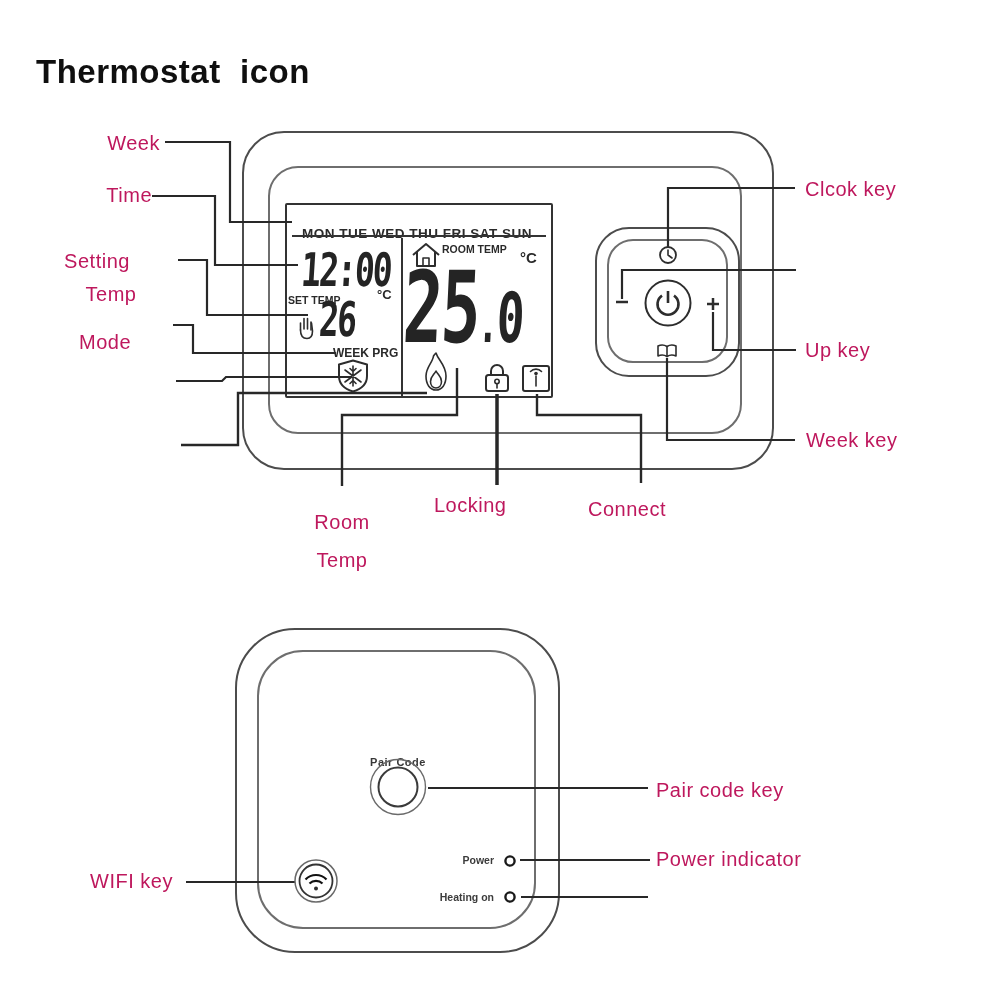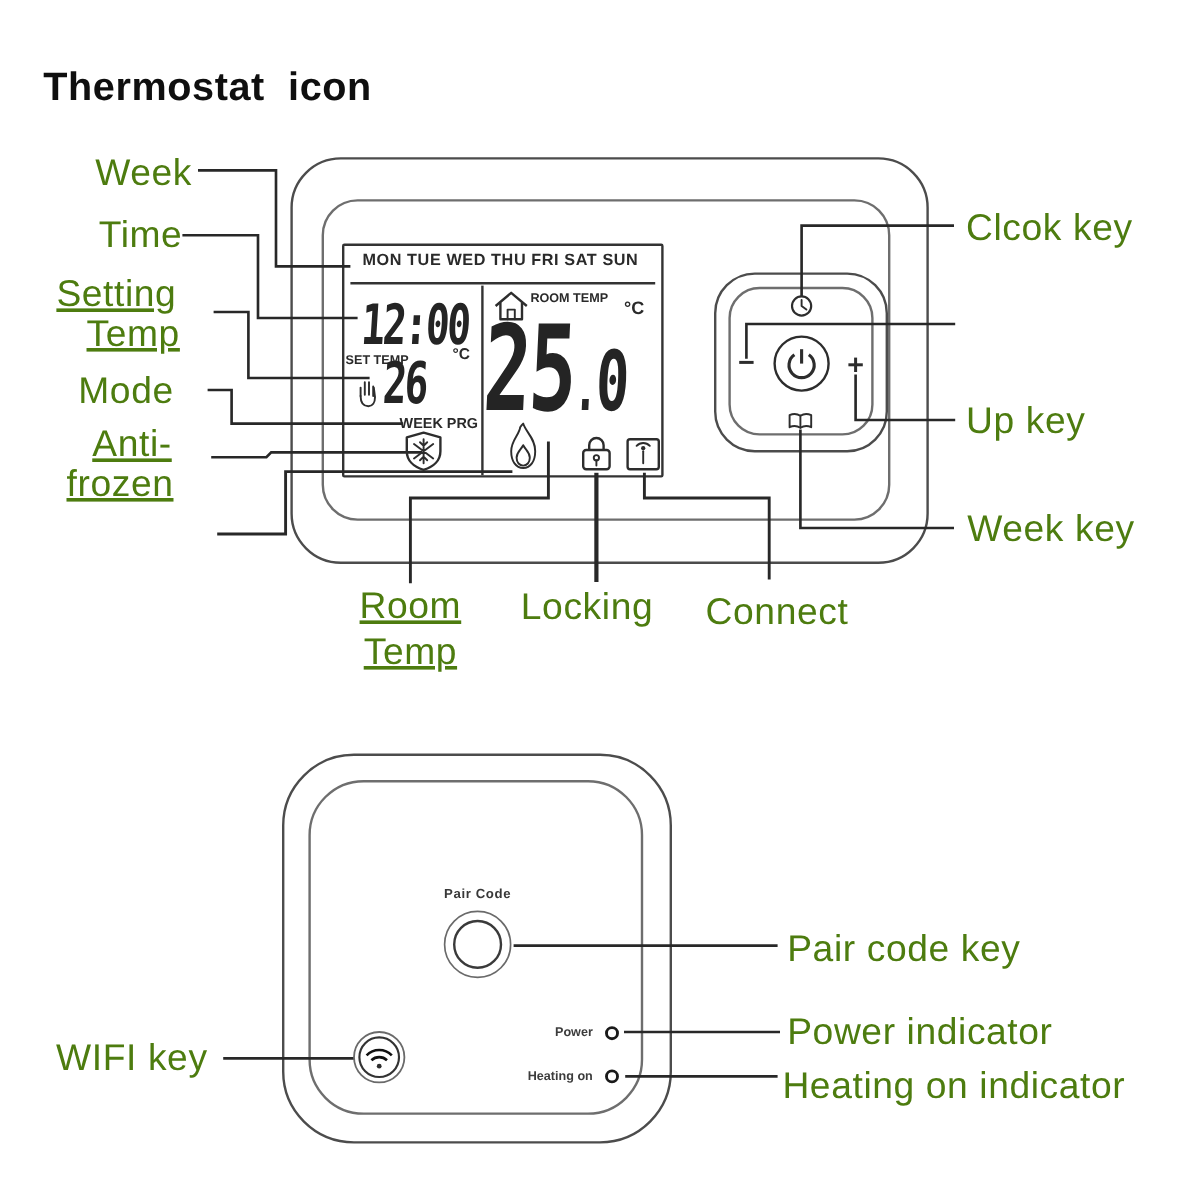--- a/index.html
+++ b/index.html
@@ -2,23 +2,23 @@
 <html><head>
 <meta charset="utf-8">
 <style>
   html,body { margin:0; padding:0; background:#fff; }
   #canvas {
     position:relative; width:1000px; height:1000px; background:#ffffff;
     font-family:"Liberation Sans", sans-serif; color:#1c1c1c; overflow:hidden;
   }
   .abs { position:absolute; }
   .title { font-size:33px; font-weight:700; color:#0f0f0f; letter-spacing:0.5px; white-space:pre; }
-  .lbl { font-size:31px; color:#4d7c0f; letter-spacing:0.5px; line-height:33px; white-space:nowrap; }
-  .lbl .ln { display:block;text-decoration:underline; }
-  .ctr { text-align:center; }
+  .lbl { font-size:20px; color:#be185d; letter-spacing:0.5px; line-height:33px; white-space:nowrap; }
+  .lbl .ln { display:block; }
+  .ctr { text-align:center;margin-top:17px; }
   .rgt { text-align:right; }
   .outline { position:absolute; border:2px solid #4c4c4c; background:transparent; }
   .outline.soft { border-color:#6e6e6e; }
   .lcdtext { font-weight:700; color:#2a2a2a; white-space:nowrap; }
   .seg {
     font-family:"DejaVu Sans Mono", monospace; font-weight:700; color:#242424;
     white-space:nowrap; letter-spacing:-2px; display:inline-block;
     transform-origin:left top;
   }
   svg.overlay { position:absolute; left:0; top:0; pointer-events:none; }
@@ -70,44 +70,39 @@
   </div>
   <div class="abs lcdtext" style="left:520px; top:249px; font-size:15px;">°C</div>
 
   <div class="abs lbl rgt" style="left:40px; top:127px; width:120px;">Week</div>
   <div class="abs lbl rgt" style="left:40px; top:179px; width:112px;">Time</div>
   <div class="abs lbl ctr" style="left:38px; top:228px; width:118px;">
     <span class="ln">Setting</span>
     <span class="ln" style="margin-left:28px;">Temp</span>
   </div>
   <div class="abs lbl ctr" style="left:60px; top:309px; width:90px;">Mode</div>
-  <div class="abs lbl ctr" style="left:45px; top:353px; width:110px;">
-    <span class="ln" style="margin-left:20px;">Anti-</span>
-    <span class="ln">frozen</span>
-  </div>
 
   <div class="abs lbl" style="left:805px; top:173px;">Clcok key</div>
   <div class="abs lbl" style="left:805px; top:334px;">Up key</div>
   <div class="abs lbl" style="left:806px; top:424px;">Week key</div>
 
   <div class="abs lbl ctr" style="left:296px; top:486px; width:92px; line-height:38px;">
     <span class="ln">Room</span>
     <span class="ln">Temp</span>
   </div>
   <div class="abs lbl" style="left:434px; top:489px;">Locking</div>
   <div class="abs lbl" style="left:588px; top:493px;">Connect</div>
 
   <div class="abs lcdtext ctr" style="left:360px; top:739px; width:76px; font-size:11px; color:#383838; letter-spacing:0.5px;">Pair Code</div>
   <div class="abs lcdtext rgt" style="left:440px; top:854px; width:54px; font-size:10.5px; color:#3c3c3c;">Power</div>
   <div class="abs lcdtext rgt" style="left:418px; top:891px; width:76px; font-size:10.5px; color:#3c3c3c;">Heating on</div>
 
   <div class="abs lbl rgt" style="left:45px; top:865px; width:128px;">WIFI key</div>
   <div class="abs lbl" style="left:656px; top:774px;">Pair code key</div>
   <div class="abs lbl" style="left:656px; top:843px;">Power indicator</div>
-  <div class="abs lbl" style="left:652px; top:888px;">Heating on indicator</div>
 
   <svg class="overlay" width="1000" height="1000" viewBox="0 0 1000 1000">
 
     <line class="lcd" x1="292" y1="236" x2="546" y2="236"></line>
     <line class="lcd" x1="402" y1="238" x2="402" y2="396"></line>
 
     <polyline class="ln2" points="165,142 230,142 230,222 292,222"></polyline>
     <polyline class="ln2" points="152,196 215,196 215,265 298,265"></polyline>
     <polyline class="ln2" points="178,260 207,260 207,315 308,315"></polyline>
     <polyline class="ln2" points="173,325 193,325 193,353 336,353"></polyline>

